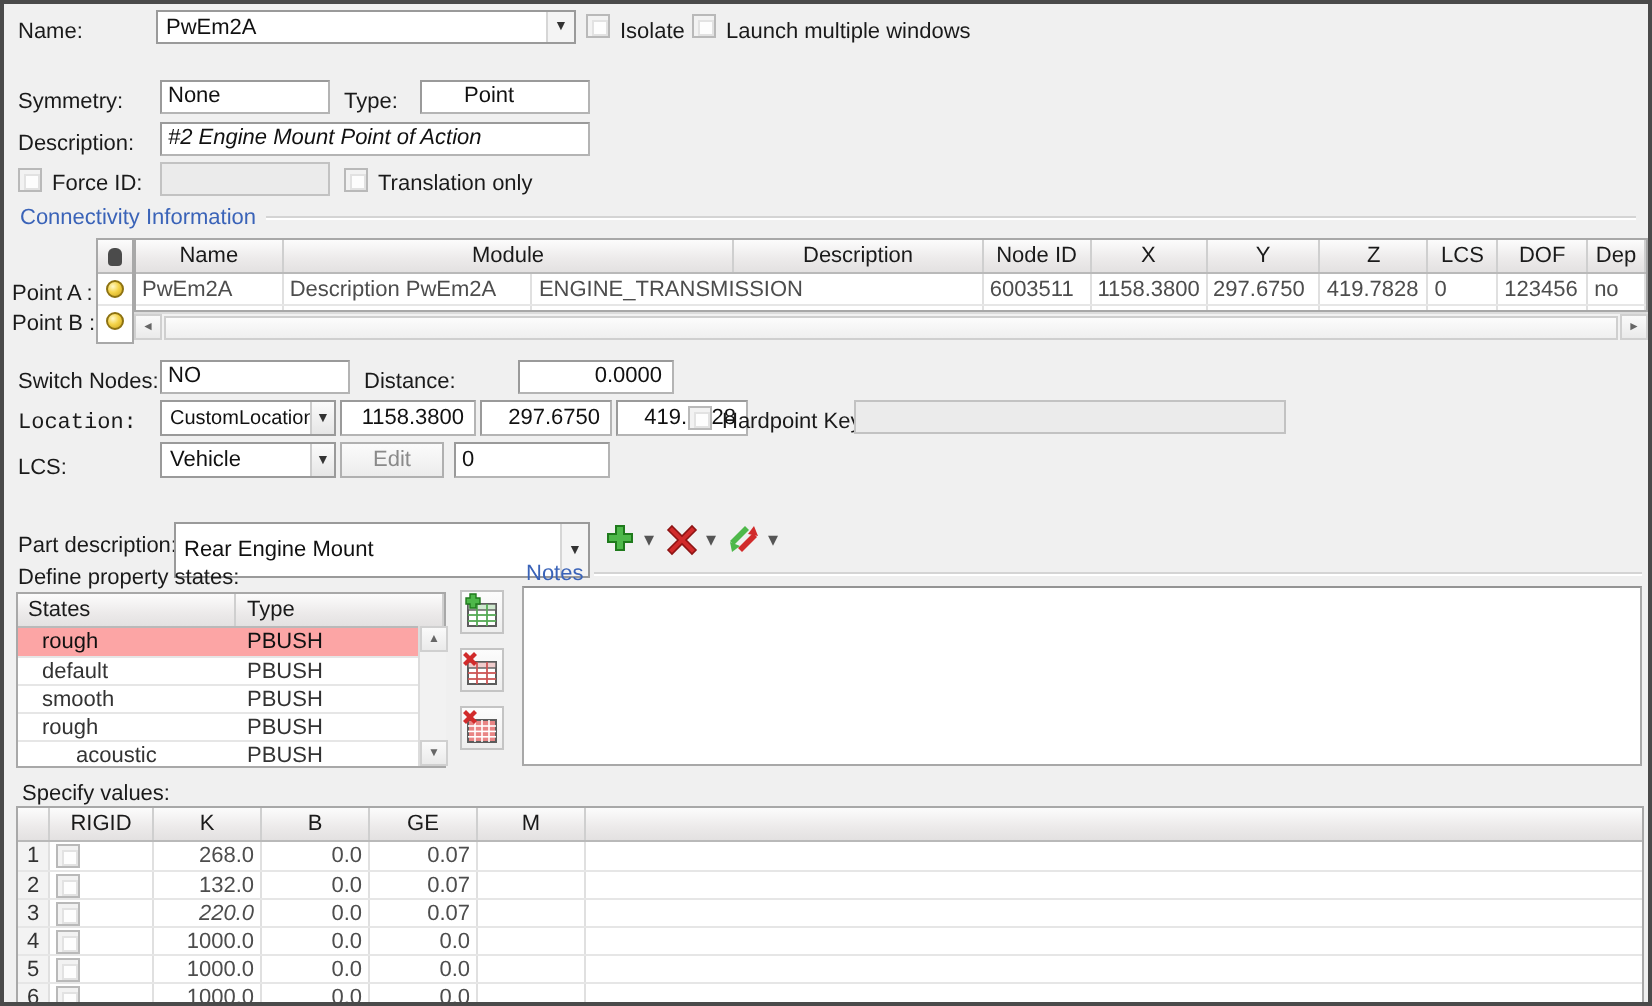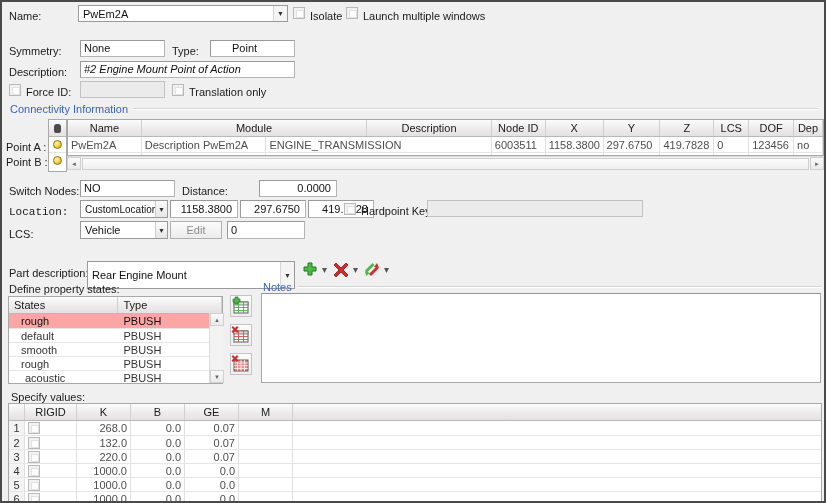--- a/index.html
+++ b/index.html
@@ -333,21 +333,21 @@
     </div>
     <div class="grow" style="height:14px;">
       <div class="gc" style="width:110px;color:#333;padding-left:12px;border-right:none;">smooth</div>
       <div class="gc" style="width:104px;color:#333;padding-left:5px;border-right:none;">PBUSH</div>
     </div>
     <div class="grow" style="height:14px;">
       <div class="gc" style="width:110px;color:#333;padding-left:12px;border-right:none;">rough</div>
       <div class="gc" style="width:104px;color:#333;padding-left:5px;border-right:none;">PBUSH</div>
     </div>
     <div class="grow" style="height:14px;">
-      <div class="gc" style="width:110px;color:#333;padding-left:16px;border-right:none;">acoustic</div>
+      <div class="gc" style="width:110px;color:#333;padding-left:29px;border-right:none;">acoustic</div>
       <div class="gc" style="width:104px;color:#333;padding-left:5px;border-right:none;">PBUSH</div>
     </div>
   </div>
 
   <div class="vsb" style="left:207px;top:311px;width:14px;height:70px;">
     <div class="sb-btn">▲</div>
     <div class="sb-btn">▼</div>
   </div>
 
   <div class="tbtn" style="left:228px;top:293px;">
@@ -430,21 +430,21 @@
       <div class="gc r" style="width:54px;">0.0</div>
       <div class="gc r" style="width:54px;">0.07</div>
       <div class="gc r" style="width:54px;"></div>
       <div class="gc" style="flex:1;border-right:none;"></div>
     </div>
     <div class="grow" style="height:14px;">
       <div class="gc ctr" style="width:16px;background:#f3f3f3;color:#333;padding:0;">3</div>
       <div class="gc" style="width:52px;">
           <span class="cbx inner" style="position:relative;left:0;top:0;"></span>
         </div>
-      <div class="gc r" style="width:54px;">220.0</div>
+      <div class="gc r" style="width:54px;font-style:italic;">220.0</div>
       <div class="gc r" style="width:54px;">0.0</div>
       <div class="gc r" style="width:54px;">0.07</div>
       <div class="gc r" style="width:54px;"></div>
       <div class="gc" style="flex:1;border-right:none;"></div>
     </div>
     <div class="grow" style="height:14px;">
       <div class="gc ctr" style="width:16px;background:#f3f3f3;color:#333;padding:0;">4</div>
       <div class="gc" style="width:52px;">
           <span class="cbx inner" style="position:relative;left:0;top:0;"></span>
         </div>

